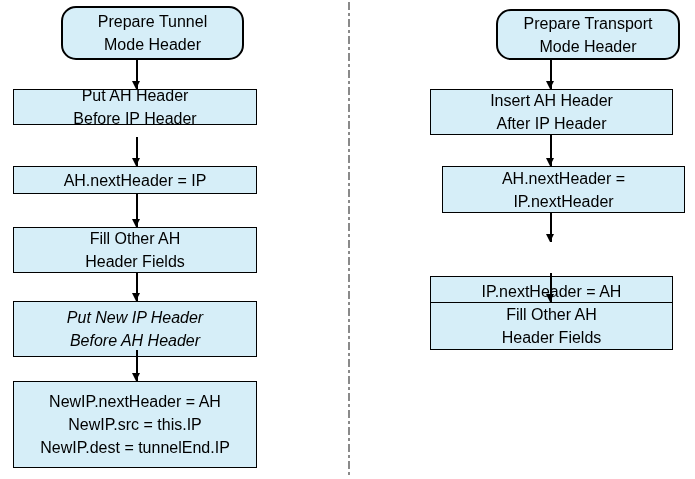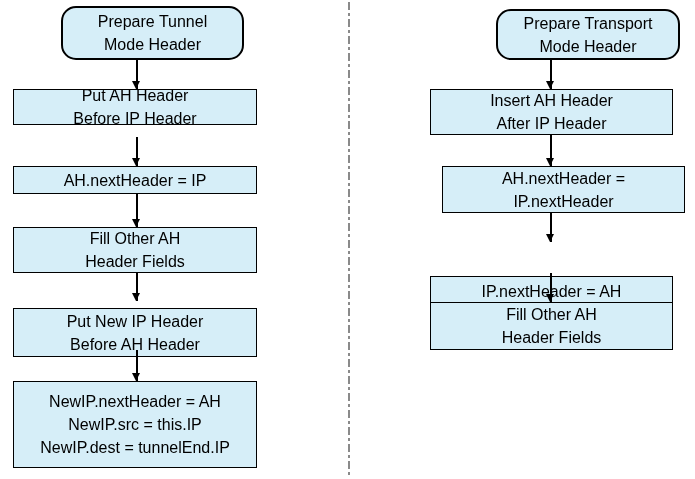--- a/index.html
+++ b/index.html
@@ -58,21 +58,21 @@
       transparent 8px, transparent 11px,
       #8a8a8a 11px, #8a8a8a 14px,
       transparent 14px, transparent 17px
     );
   }
   
   .l1 { left: 45px;  top: 6px;   width: 183px; height: 54px; margin-left: 16px; }
   .l2 { left: 13px;  top: 89px;  width: 244px; height: 36px; }
   .l3 { left: 13px;  top: 166px; width: 244px; height: 28px; }
   .l4 { left: 13px;  top: 227px; width: 244px; height: 46px; }
-  .l5 { left: 13px;  top: 308px; width: 244px; height: 49px; }
+  .l5 { left: 13px;  top: 301px; width: 244px; height: 56px; font-style: italic; }
   .l6 { left: 13px;  top: 381px; width: 244px; height: 87px; }
   .la1 { left: 136px; top: 60px;  height: 29px; }
   .la2 { left: 136px; top: 137px; height: 29px; }
   .la3 { left: 136px; top: 194px; height: 33px; }
   .la4 { left: 136px; top: 273px; height: 28px; }
   .la5 { left: 136px; top: 350px; height: 31px; }
   
   .r1 { left: 459px; top: 9px;   width: 184px; height: 51px; margin-left: 37px; }
   .r2 { left: 430px; top: 89px;  width: 243px; height: 46px; }
   .r3 { left: 442px; top: 166px; width: 243px; height: 47px; }

